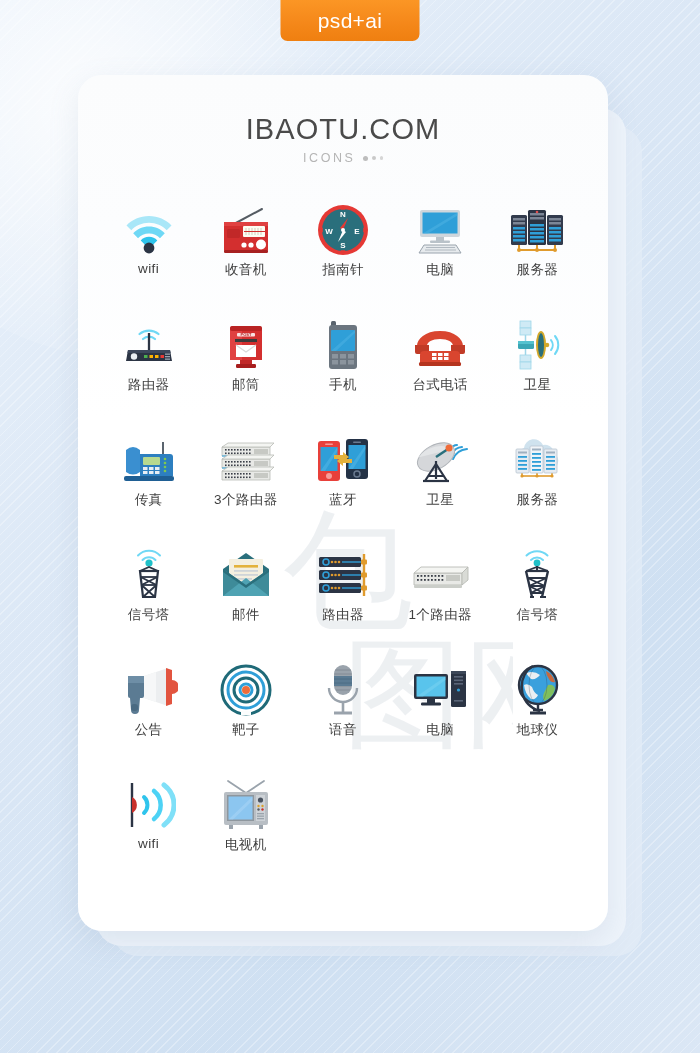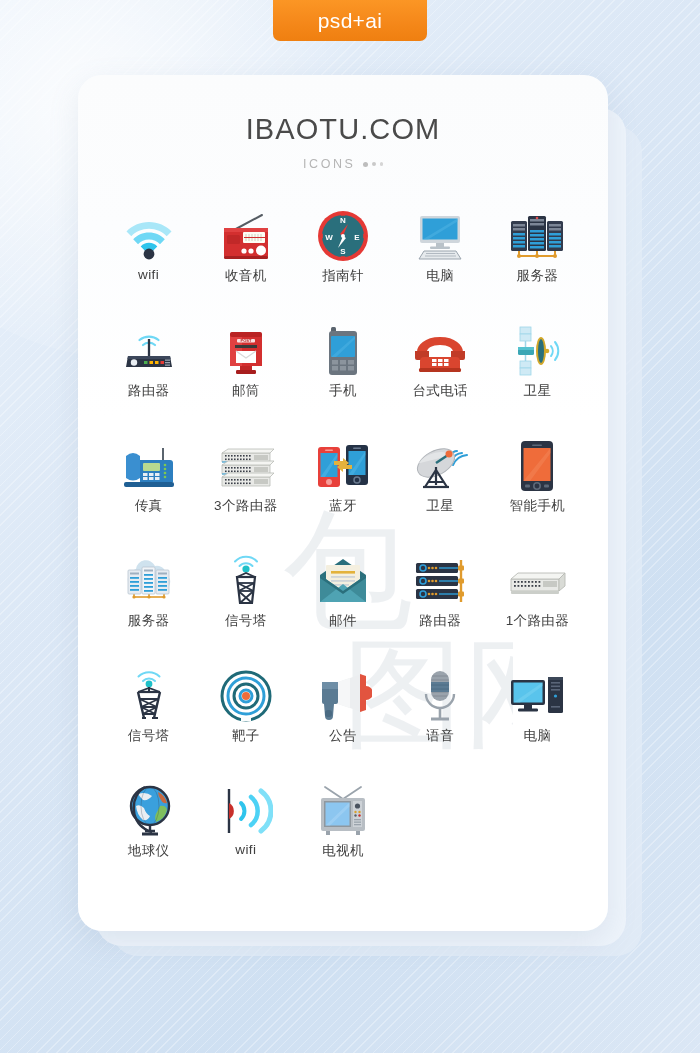--- a/index.html
+++ b/index.html
@@ -23,21 +23,21 @@
   .bg-glow {
     position: absolute; left: -120px; top: -60px;
     width: 520px; height: 420px; border-radius: 50%;
     background: radial-gradient(circle at 40% 40%, rgba(255,255,255,.85), rgba(255,255,255,0) 68%);
     pointer-events: none;
   }
 
   
   .badge {
     position: absolute; left: 50%; top: 0; transform: translateX(-50%);
-    width: 154px; height: 41px;
+    width: 139px; height: 41px;
     background: linear-gradient(180deg, #fb9625 0%, #f5881a 55%, #ef7f10 100%);
     border-radius: 0 0 7px 7px;
     color: #fff; font-size: 21px; font-weight: 400;
     display: flex; align-items: center; justify-content: center;
     letter-spacing: .3px;
     z-index: 20;
   }
 
   
   .card-back-2 {
@@ -60,21 +60,21 @@
     border-radius: 24px;
     box-shadow: 0 10px 30px rgba(120,145,175,.16);
     overflow: hidden;
   }
 
   .header { padding-top: 38px; text-align: center; }
   .title {
     font-size: 29px; color: #4a4a4a; letter-spacing: 1.1px; font-weight: 400;
   }
   .subrow {
-    margin-top: 11px; display: flex; align-items: center; justify-content: center; gap: 7px;
+    margin-top: 5px; display: flex; align-items: center; justify-content: center; gap: 7px;
   }
   .subtitle { font-size: 12.5px; color: #b5b5b5; letter-spacing: 2.6px; }
   .dots { display: flex; align-items: center; gap: 4px; }
   .dots i { display: block; border-radius: 50%; background: #bdbdbd; }
   .dots i:nth-child(1){ width:5px; height:5px; }
   .dots i:nth-child(2){ width:4px; height:4px; background:#c9c9c9; }
   .dots i:nth-child(3){ width:3.5px; height:3.5px; background:#d6d6d6; }
 
   
   .watermark {
@@ -520,34 +520,20 @@
           <circle cx="38" cy="15" r="3.5" fill="#ef6c3a"></circle>
           <line x1="25" y1="28" x2="25" y2="46" stroke="#2b3444" stroke-width="2.2"></line>
           <path d="M14 48 L25 31 L36 48" fill="none" stroke="#2b3444" stroke-width="2.2"></path>
           <line x1="17" y1="43" x2="33" y2="43" stroke="#2b3444" stroke-width="2"></line>
           <line x1="12" y1="48" x2="38" y2="48" stroke="#2b3444" stroke-width="2.2"></line>
         </svg>
       </div>
       <div class="label">卫星</div>
     </div>
 
-    <div class="cell">
-      <div class="icon-box">
-        <svg width="42" height="56" viewBox="0 0 42 56">
-          <rect x="5" y="3" width="32" height="50" rx="4" fill="#2b3444"></rect>
-          <rect x="7.5" y="10" width="27" height="33" fill="#ef6c3a"></rect>
-          <path d="M7.5 43 L34.5 10 v5 L14 43z" fill="#f58a5e" opacity=".45"></path>
-          <rect x="16" y="6.5" width="10" height="1.6" rx=".8" fill="#5c6878"></rect>
-          <circle cx="21" cy="48" r="3.2" fill="none" stroke="#5c6878" stroke-width="1.6"></circle>
-          <rect x="9" y="46.5" width="5" height="3" rx="1" fill="#5c6878"></rect>
-          <rect x="28" y="46.5" width="5" height="3" rx="1" fill="#5c6878"></rect>
-        </svg>
-      </div>
-      <div class="label">智能手机</div>
-    </div>
 
     <div class="cell">
       <div class="icon-box">
         <svg width="58" height="52" viewBox="0 0 58 52">
           <path d="M16 14 a10 10 0 0 1 19 -3 a9 9 0 0 1 11 9 a8 8 0 0 1 -3 15 H15 a11 11 0 0 1 1 -21z" fill="#cfe2ee"></path>
           <g stroke="#e09b2d" stroke-width="1.6" fill="none">
             <path d="M14 42 L44 42"></path>
               <path d="M14 42 L14 38"></path>
               <path d="M29 42 L29 38"></path>
               <path d="M44 42 L44 38"></path>
@@ -708,47 +694,47 @@
           <path d="M15.5 31 L33 39 M34.5 31 L17 39 M17 39 L31.5 46 M33 39 L18.5 46" stroke="#2b3444" stroke-width="1.7"></path>
           <path d="M14 24 L25 20 L36 24" fill="none" stroke="#2b3444" stroke-width="1.8"></path>
           <path d="M18 50 L22 50 M28 50 L34 50" stroke="#2b3444" stroke-width="2.2"></path>
         </svg>
       </div>
       <div class="label">信号塔</div>
     </div>
 
     <div class="cell">
       <div class="icon-box">
-        <svg width="54" height="54" viewBox="0 0 54 54">
-          <circle cx="27" cy="27" r="24" fill="none" stroke="#1f6a78" stroke-width="3"></circle>
-          <circle cx="27" cy="27" r="18" fill="none" stroke="#2f9fd8" stroke-width="3"></circle>
-          <circle cx="27" cy="27" r="12" fill="none" stroke="#1f6a78" stroke-width="3"></circle>
-          <circle cx="27" cy="27" r="6" fill="none" stroke="#2f9fd8" stroke-width="3"></circle>
-          <circle cx="27" cy="27" r="4" fill="#ef6c3a"></circle>
-          <path d="M27 3 a24 24 0 0 0 -20 37" fill="none" stroke="#f7fbfc" stroke-width="0"></path>
-          <path d="M22 50 L32 50" stroke="#fbfdfd" stroke-width="4"></path>
-        </svg>
-      </div>
-      <div class="label">靶子</div>
-    </div>
-
-    <div class="cell">
-      <div class="icon-box">
         <svg width="58" height="48" viewBox="0 0 58 48">
           <path d="M24 10 L48 2 L48 40 L24 32 z" fill="#eceef0"></path>
           <path d="M24 10 L36 6 L36 36 L24 32 z" fill="#f6f7f8"></path>
           <path d="M46 2 L52 4 L52 38 L46 40 z" fill="#e2543f"></path>
           <rect x="8" y="10" width="16" height="22" rx="2" fill="#5b7b93"></rect>
           <rect x="8" y="10" width="16" height="7" fill="#6e8ea6"></rect>
           <path d="M10 32 L20 32 L19 44 a4 4 0 0 1 -8 0 z" fill="#5b7b93"></path>
           <rect x="11" y="38" width="7" height="7" rx="3" fill="#4a6a82"></rect>
           <path d="M52 14 a7 7 0 0 1 0 14" fill="#e2543f"></path>
         </svg>
       </div>
       <div class="label">公告</div>
+    </div>
+
+    <div class="cell">
+      <div class="icon-box">
+        <svg width="54" height="54" viewBox="0 0 54 54">
+          <circle cx="27" cy="27" r="24" fill="none" stroke="#1f6a78" stroke-width="3"></circle>
+          <circle cx="27" cy="27" r="18" fill="none" stroke="#2f9fd8" stroke-width="3"></circle>
+          <circle cx="27" cy="27" r="12" fill="none" stroke="#1f6a78" stroke-width="3"></circle>
+          <circle cx="27" cy="27" r="6" fill="none" stroke="#2f9fd8" stroke-width="3"></circle>
+          <circle cx="27" cy="27" r="4" fill="#ef6c3a"></circle>
+          <path d="M27 3 a24 24 0 0 0 -20 37" fill="none" stroke="#f7fbfc" stroke-width="0"></path>
+          <path d="M22 50 L32 50" stroke="#fbfdfd" stroke-width="4"></path>
+        </svg>
+      </div>
+      <div class="label">靶子</div>
     </div>
 
     <div class="cell">
       <div class="icon-box">
         <svg width="44" height="56" viewBox="0 0 44 56">
           <rect x="13" y="3" width="18" height="30" rx="9" fill="#9aa3ac"></rect>
           <g stroke="#7d868f" stroke-width=".8">
             <line x1="14" y1="8" x2="30" y2="8"></line>
               <line x1="13.5" y1="12" x2="30.5" y2="12"></line>
             <line x1="13.5" y1="16" x2="30.5" y2="16"></line>

